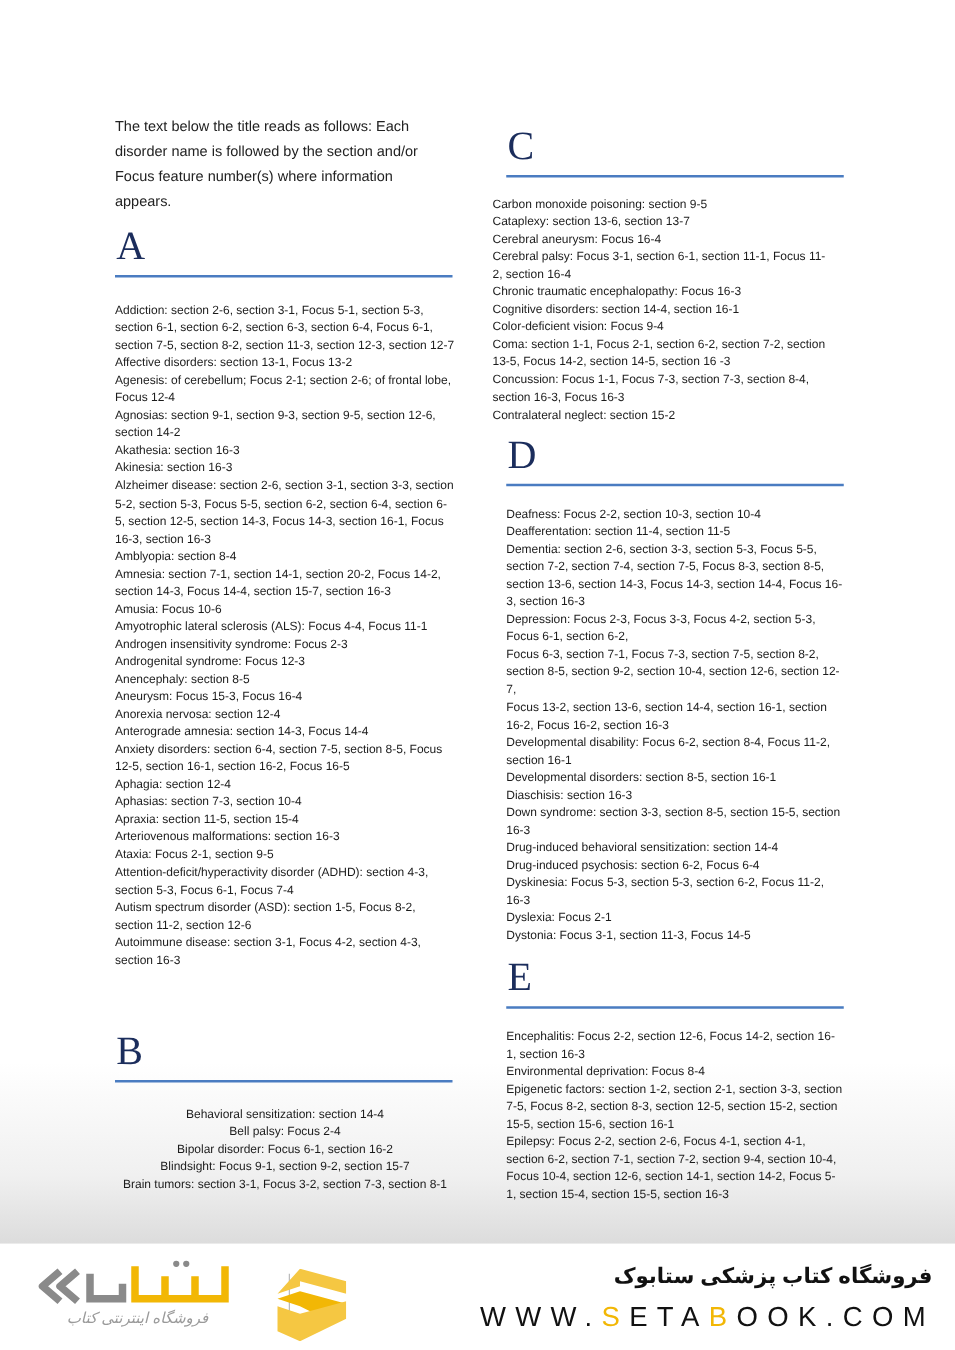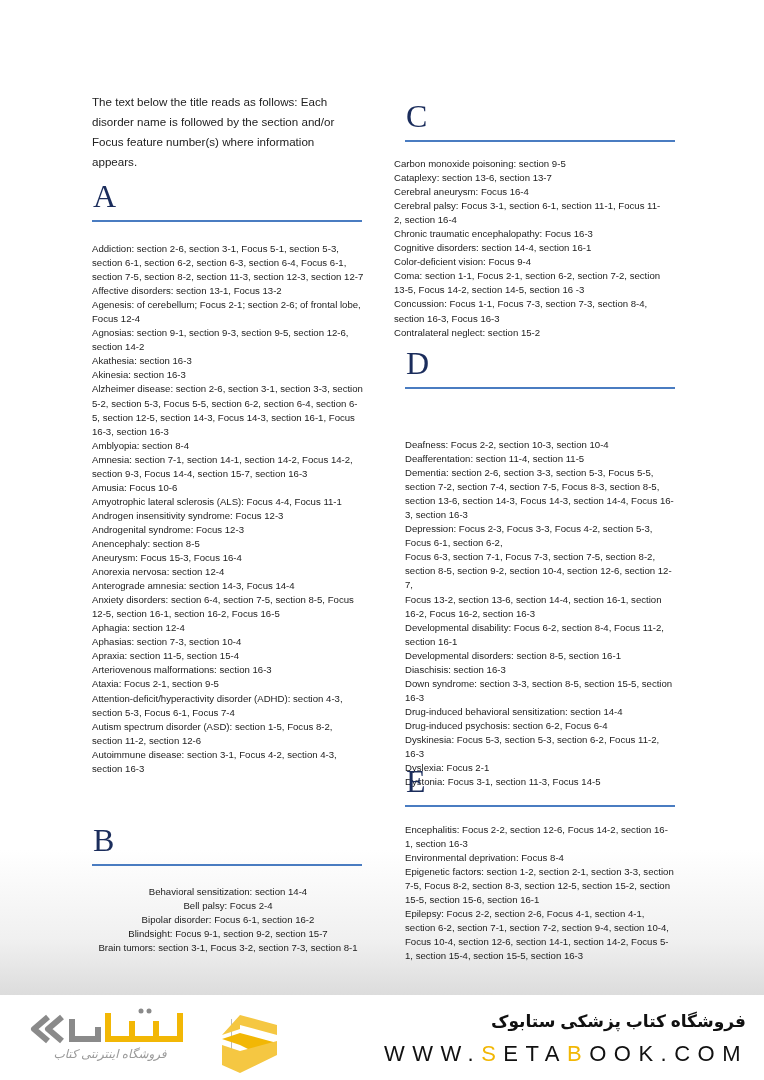--- a/index.html
+++ b/index.html
@@ -63,24 +63,24 @@
   </div>
   <div class="entries" style="left:92px; top:242px; width:272px;">
     <span class="entry">Addiction: section 2-6, section 3-1, Focus 5-1, section 5-3, section 6-1, section 6-2, section 6-3, section 6-4, Focus 6-1, section 7-5, section 8-2, section 11-3, section 12-3, section 12-7</span>
     <span class="entry">Affective disorders: section 13-1, Focus 13-2</span>
     <span class="entry">Agenesis: of cerebellum; Focus 2-1; section 2-6; of frontal lobe, Focus 12-4</span>
     <span class="entry">Agnosias: section 9-1, section 9-3, section 9-5, section 12-6, section 14-2</span>
     <span class="entry">Akathesia: section 16-3</span>
     <span class="entry">Akinesia: section 16-3</span>
     <span class="entry">Alzheimer disease: section 2-6, section 3-1, section 3-3, section 5-2, section 5-3, Focus 5-5, section 6-2, section 6-4, section 6-5, section 12-5, section 14-3, Focus 14-3, section 16-1, Focus 16-3, section 16-3</span>
     <span class="entry">Amblyopia: section 8-4</span>
-    <span class="entry">Amnesia: section 7-1, section 14-1, section 14-2, Focus 14-2, section 9-3, Focus 14-4, section 15-7, section 16-3</span>
+    <span class="entry">Amnesia: section 7-1, section 14-1, section 20-2, Focus 14-2, section 14-3, Focus 14-4, section 15-7, section 16-3</span>
     <span class="entry">Amusia: Focus 10-6</span>
     <span class="entry">Amyotrophic lateral sclerosis (ALS): Focus 4-4, Focus 11-1</span>
-    <span class="entry">Androgen insensitivity syndrome: Focus 12-3</span>
+    <span class="entry">Androgen insensitivity syndrome: Focus 2-3</span>
     <span class="entry">Androgenital syndrome: Focus 12-3</span>
     <span class="entry">Anencephaly: section 8-5</span>
     <span class="entry">Aneurysm: Focus 15-3, Focus 16-4</span>
     <span class="entry">Anorexia nervosa: section 12-4</span>
     <span class="entry">Anterograde amnesia: section 14-3, Focus 14-4</span>
     <span class="entry">Anxiety disorders: section 6-4, section 7-5, section 8-5, Focus 12-5, section 16-1, section 16-2, Focus 16-5</span>
     <span class="entry">Aphagia: section 12-4</span>
     <span class="entry">Aphasias: section 7-3, section 10-4</span>
     <span class="entry">Apraxia: section 11-5, section 15-4</span>
     <span class="entry">Arteriovenous malformations: section 16-3</span>
@@ -116,21 +116,21 @@
     <span class="entry">Color-deficient vision: Focus 9-4</span>
     <span class="entry">Coma: section 1-1, Focus 2-1, section 6-2, section 7-2, section 13-5, Focus 14-2, section 14-5, section 16 -3</span>
     <span class="entry">Concussion: Focus 1-1, Focus 7-3, section 7-3, section 8-4, section 16-3, Focus 16-3</span>
     <span class="entry">Contralateral neglect: section 15-2</span>
   </div>
 
   <div class="letter-block" style="left:405px; top:345px;">
     <div class="letter">D</div>
     <div class="rule"></div>
   </div>
-  <div class="entries" style="left:405px; top:405px; width:270px;margin-top:33px;">
+  <div class="entries" style="left:405px; top:405px; width:270px;">
     <span class="entry">Deafness: Focus 2-2, section 10-3, section 10-4</span>
     <span class="entry">Deafferentation: section 11-4, section 11-5</span>
     <span class="entry">Dementia: section 2-6, section 3-3, section 5-3, Focus 5-5, section 7-2, section 7-4, section 7-5, Focus 8-3, section 8-5, section 13-6, section 14-3, Focus 14-3, section 14-4, Focus 16-3, section 16-3</span>
     <span class="entry">Depression: Focus 2-3, Focus 3-3, Focus 4-2, section 5-3, Focus 6-1, section 6-2,</span>
     <span class="entry">Focus 6-3, section 7-1, Focus 7-3, section 7-5, section 8-2, section 8-5, section 9-2, section 10-4, section 12-6, section 12-7,</span>
     <span class="entry">Focus 13-2, section 13-6, section 14-4, section 16-1, section 16-2, Focus 16-2, section 16-3</span>
     <span class="entry">Developmental disability: Focus 6-2, section 8-4, Focus 11-2, section 16-1</span>
     <span class="entry">Developmental disorders: section 8-5, section 16-1</span>
     <span class="entry">Diaschisis: section 16-3</span>
     <span class="entry">Down syndrome: section 3-3, section 8-5, section 15-5, section 16-3</span>

